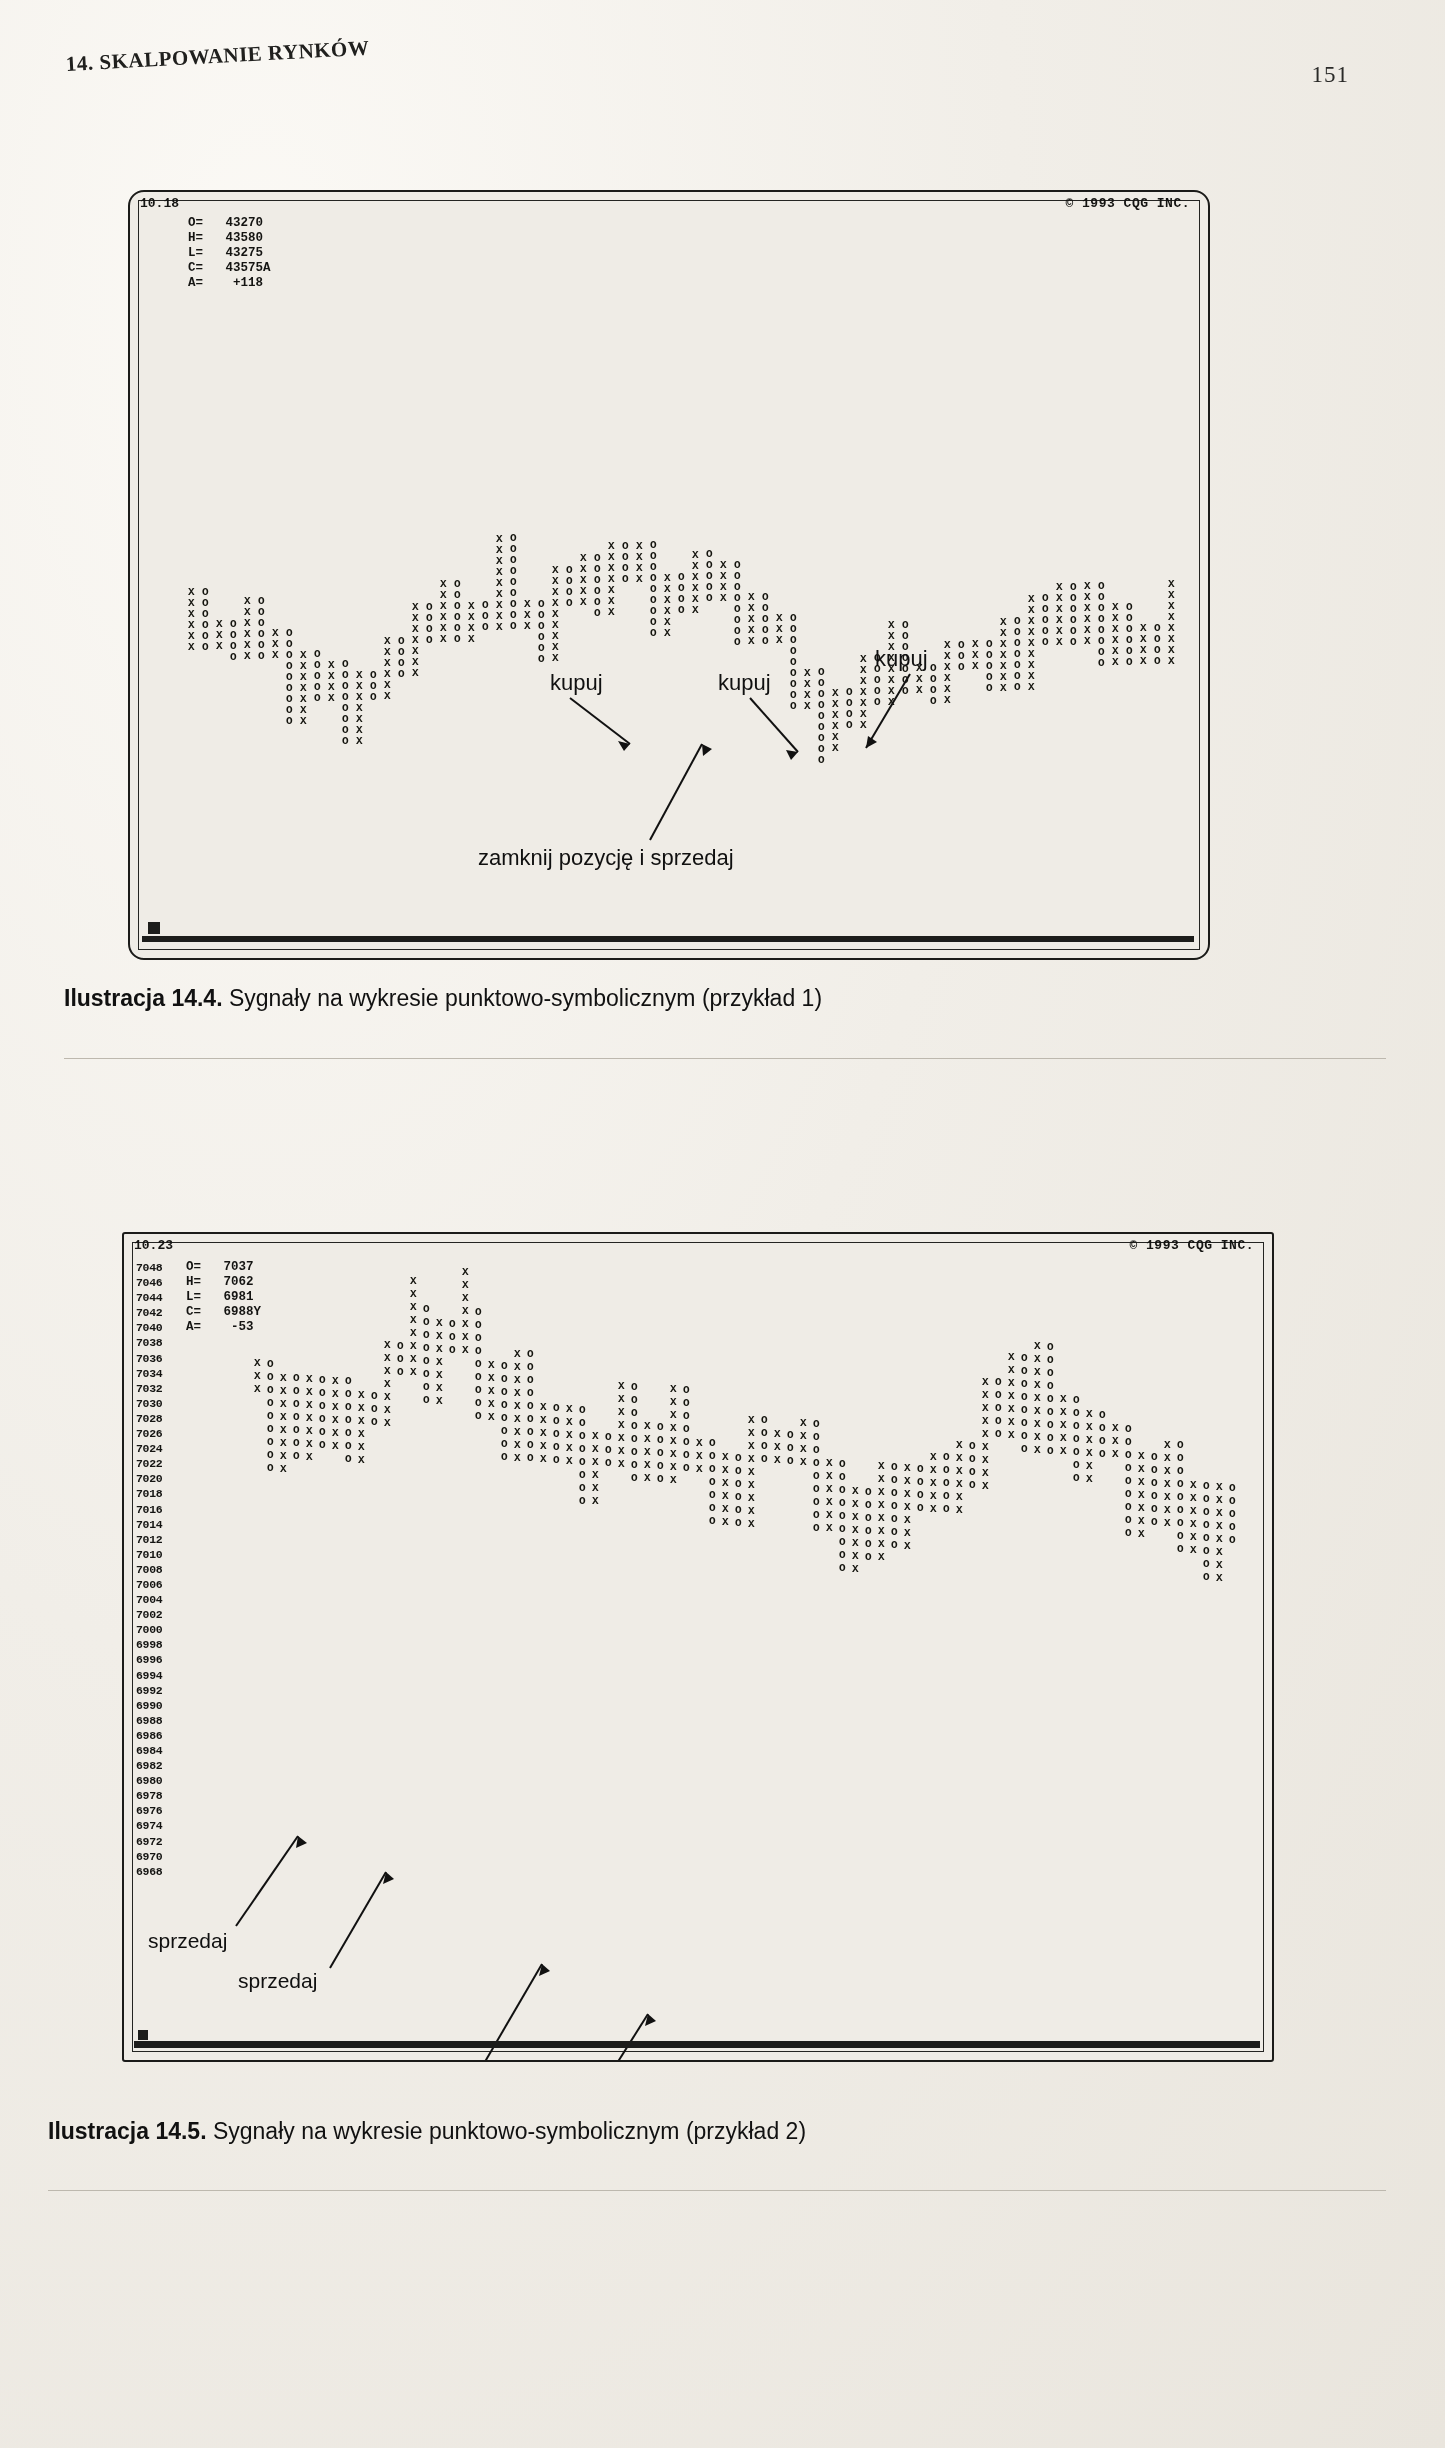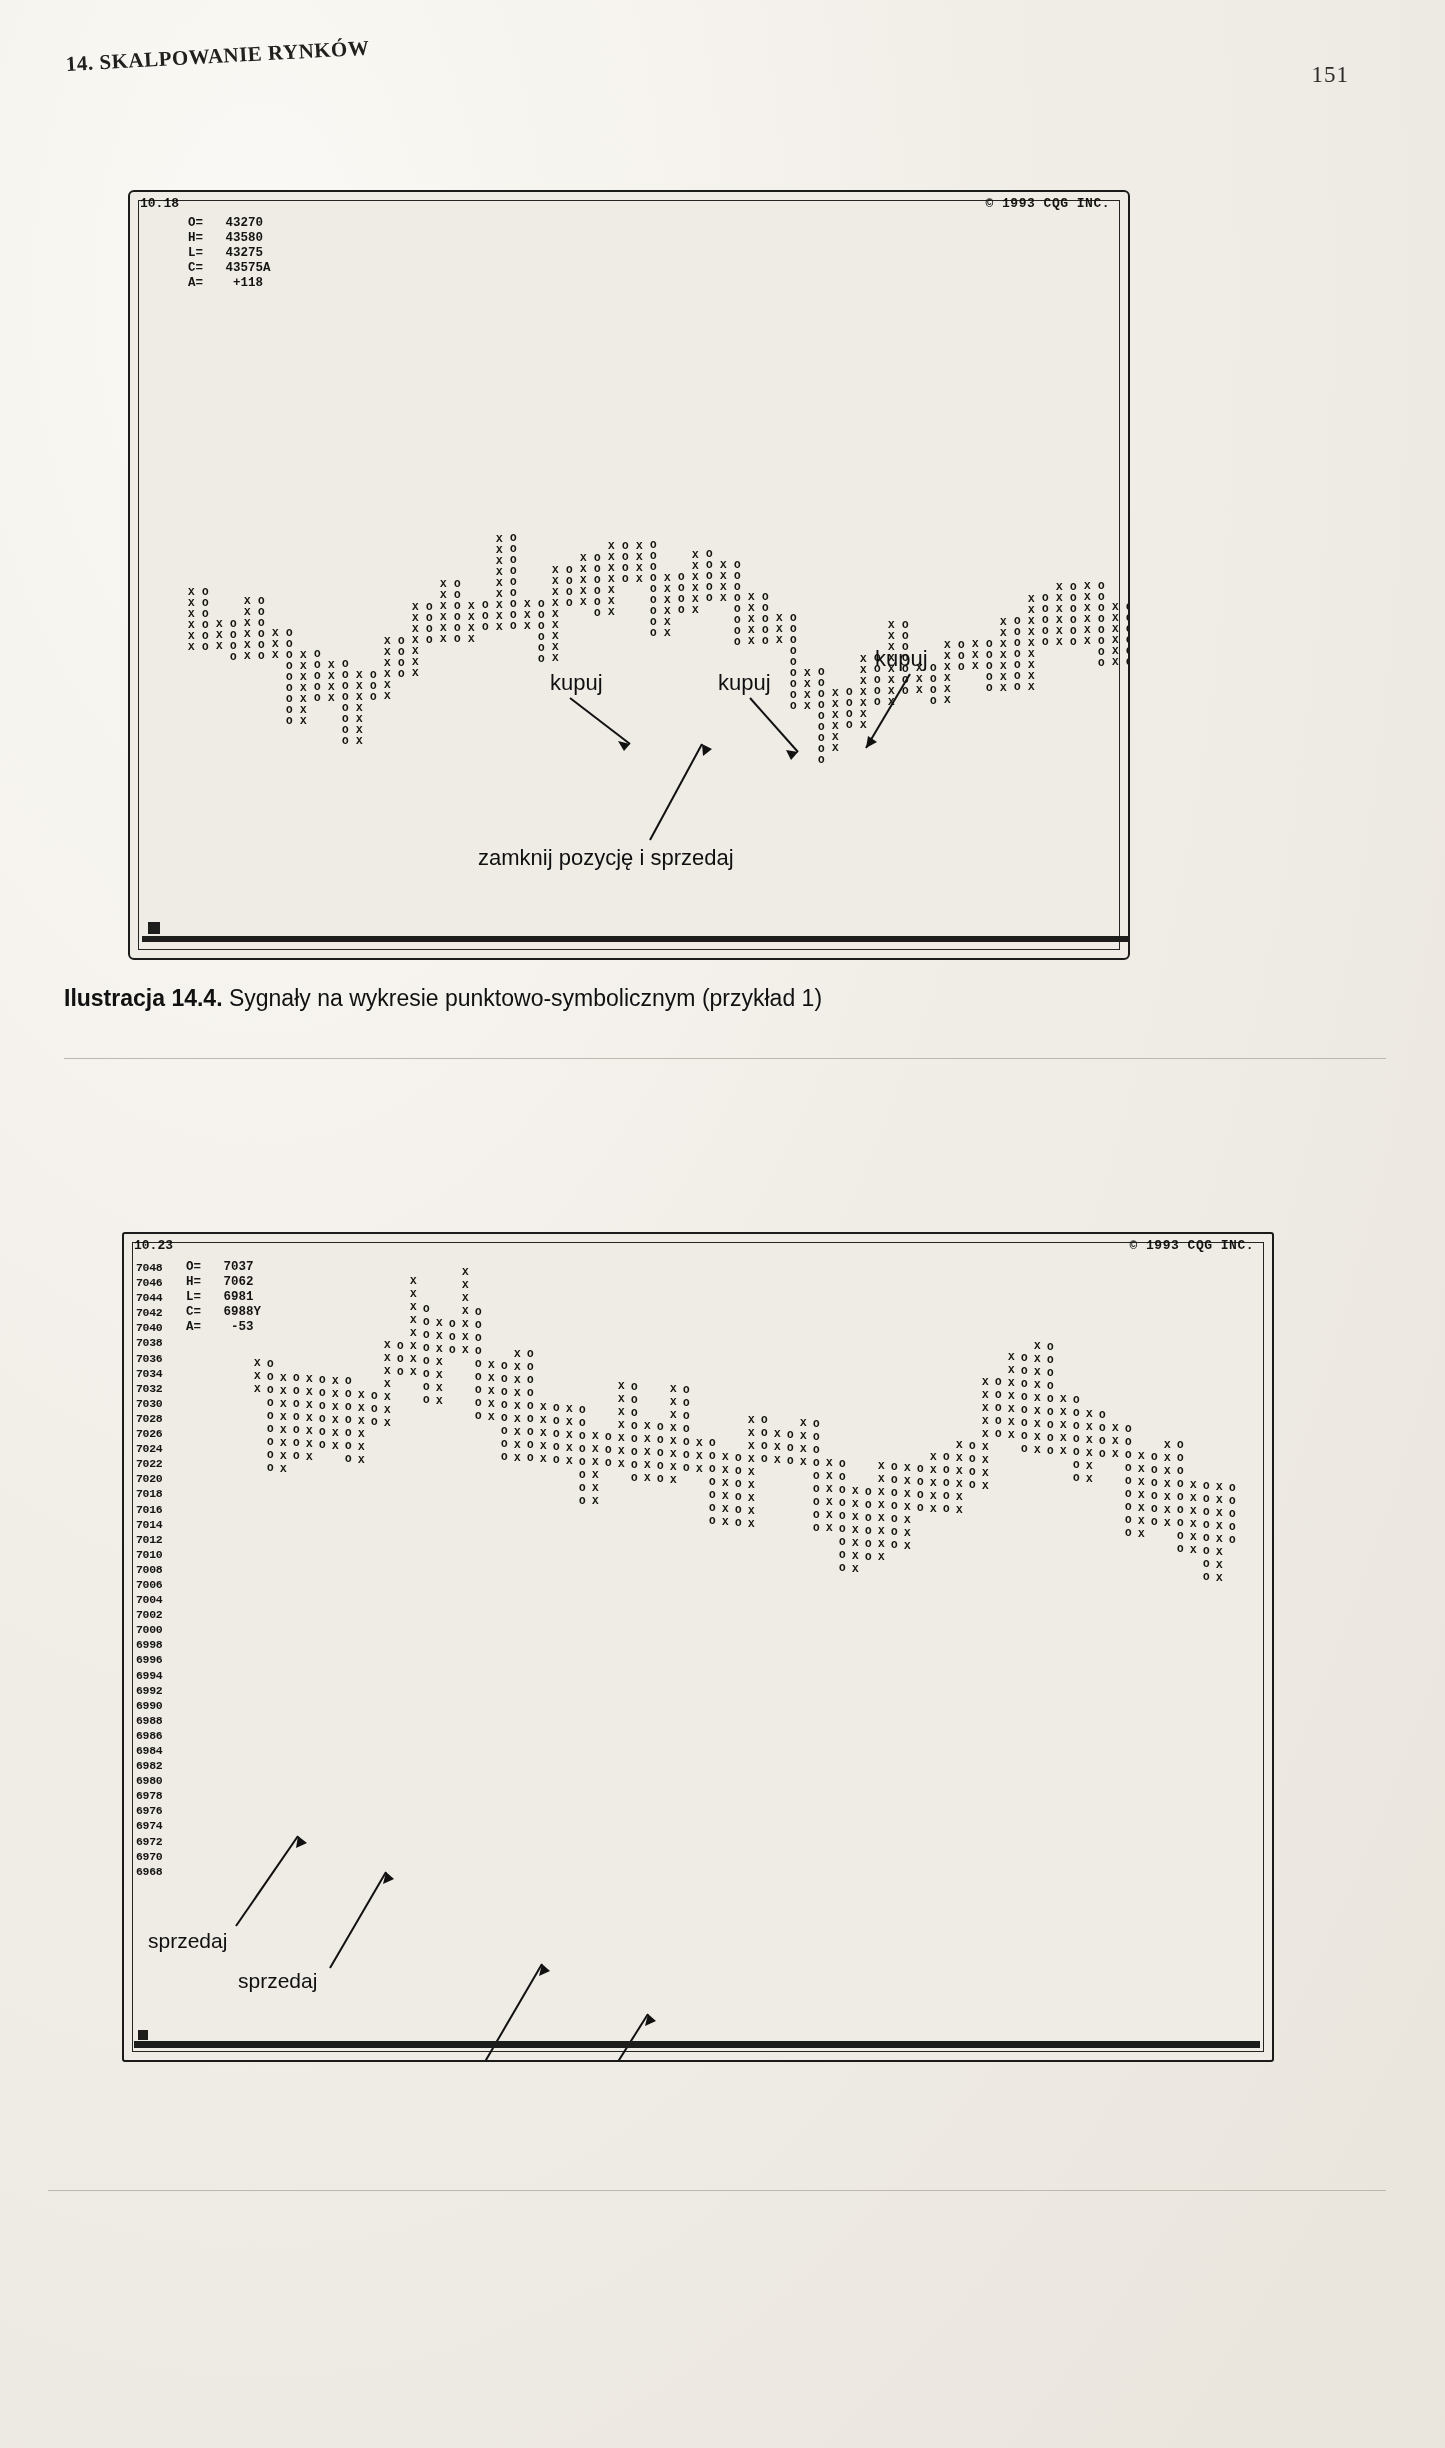--- a/index.html
+++ b/index.html
@@ -50,23 +50,23 @@
   .figure {
     position: absolute;
     box-sizing: border-box;
     background: #efece6;
     border: 2px solid #1b1b19;
     overflow: hidden;
   }
   .fig1 {
     left: 128px;
     top: 190px;
-    width: 1002px;
+    width: 1082px;
     height: 770px;
-    border-radius: 6px;
+    border-radius: 16px;
   }
   .fig2 {
     left: 122px;
     top: 1232px;
     width: 1152px;
     height: 830px;
     border-radius: 3px;
   }
   .fig-inner {
     position: absolute;
@@ -1193,15 +1193,18 @@
         <path d="M524,780 l-3,12 l11,-5 z"></path>
         <path d="M580,856 l-3,12 l11,-5 z"></path>
         <path d="M818,1000 l12,2 l-6,-11 z"></path>
       </g>
     </svg>
 
     <div class="bottombar" style="left:10px; bottom:12px; width:1126px; height:7px;"></div>
     <div class="bottombar" style="left:14px; bottom:20px; width:10px; height:10px;"></div>
   </div>
 
+  <div class="caption" style="left:48px; top:2118px;">
+    <b>Ilustracja 14.5.</b><span> Sygnały na wykresie punktowo-symbolicznym (przykład 2)</span>
+  </div>
   <div class="rule" style="left:48px; top:2190px; width:1338px;"></div>
 
 </div>
 
 </body></html>

